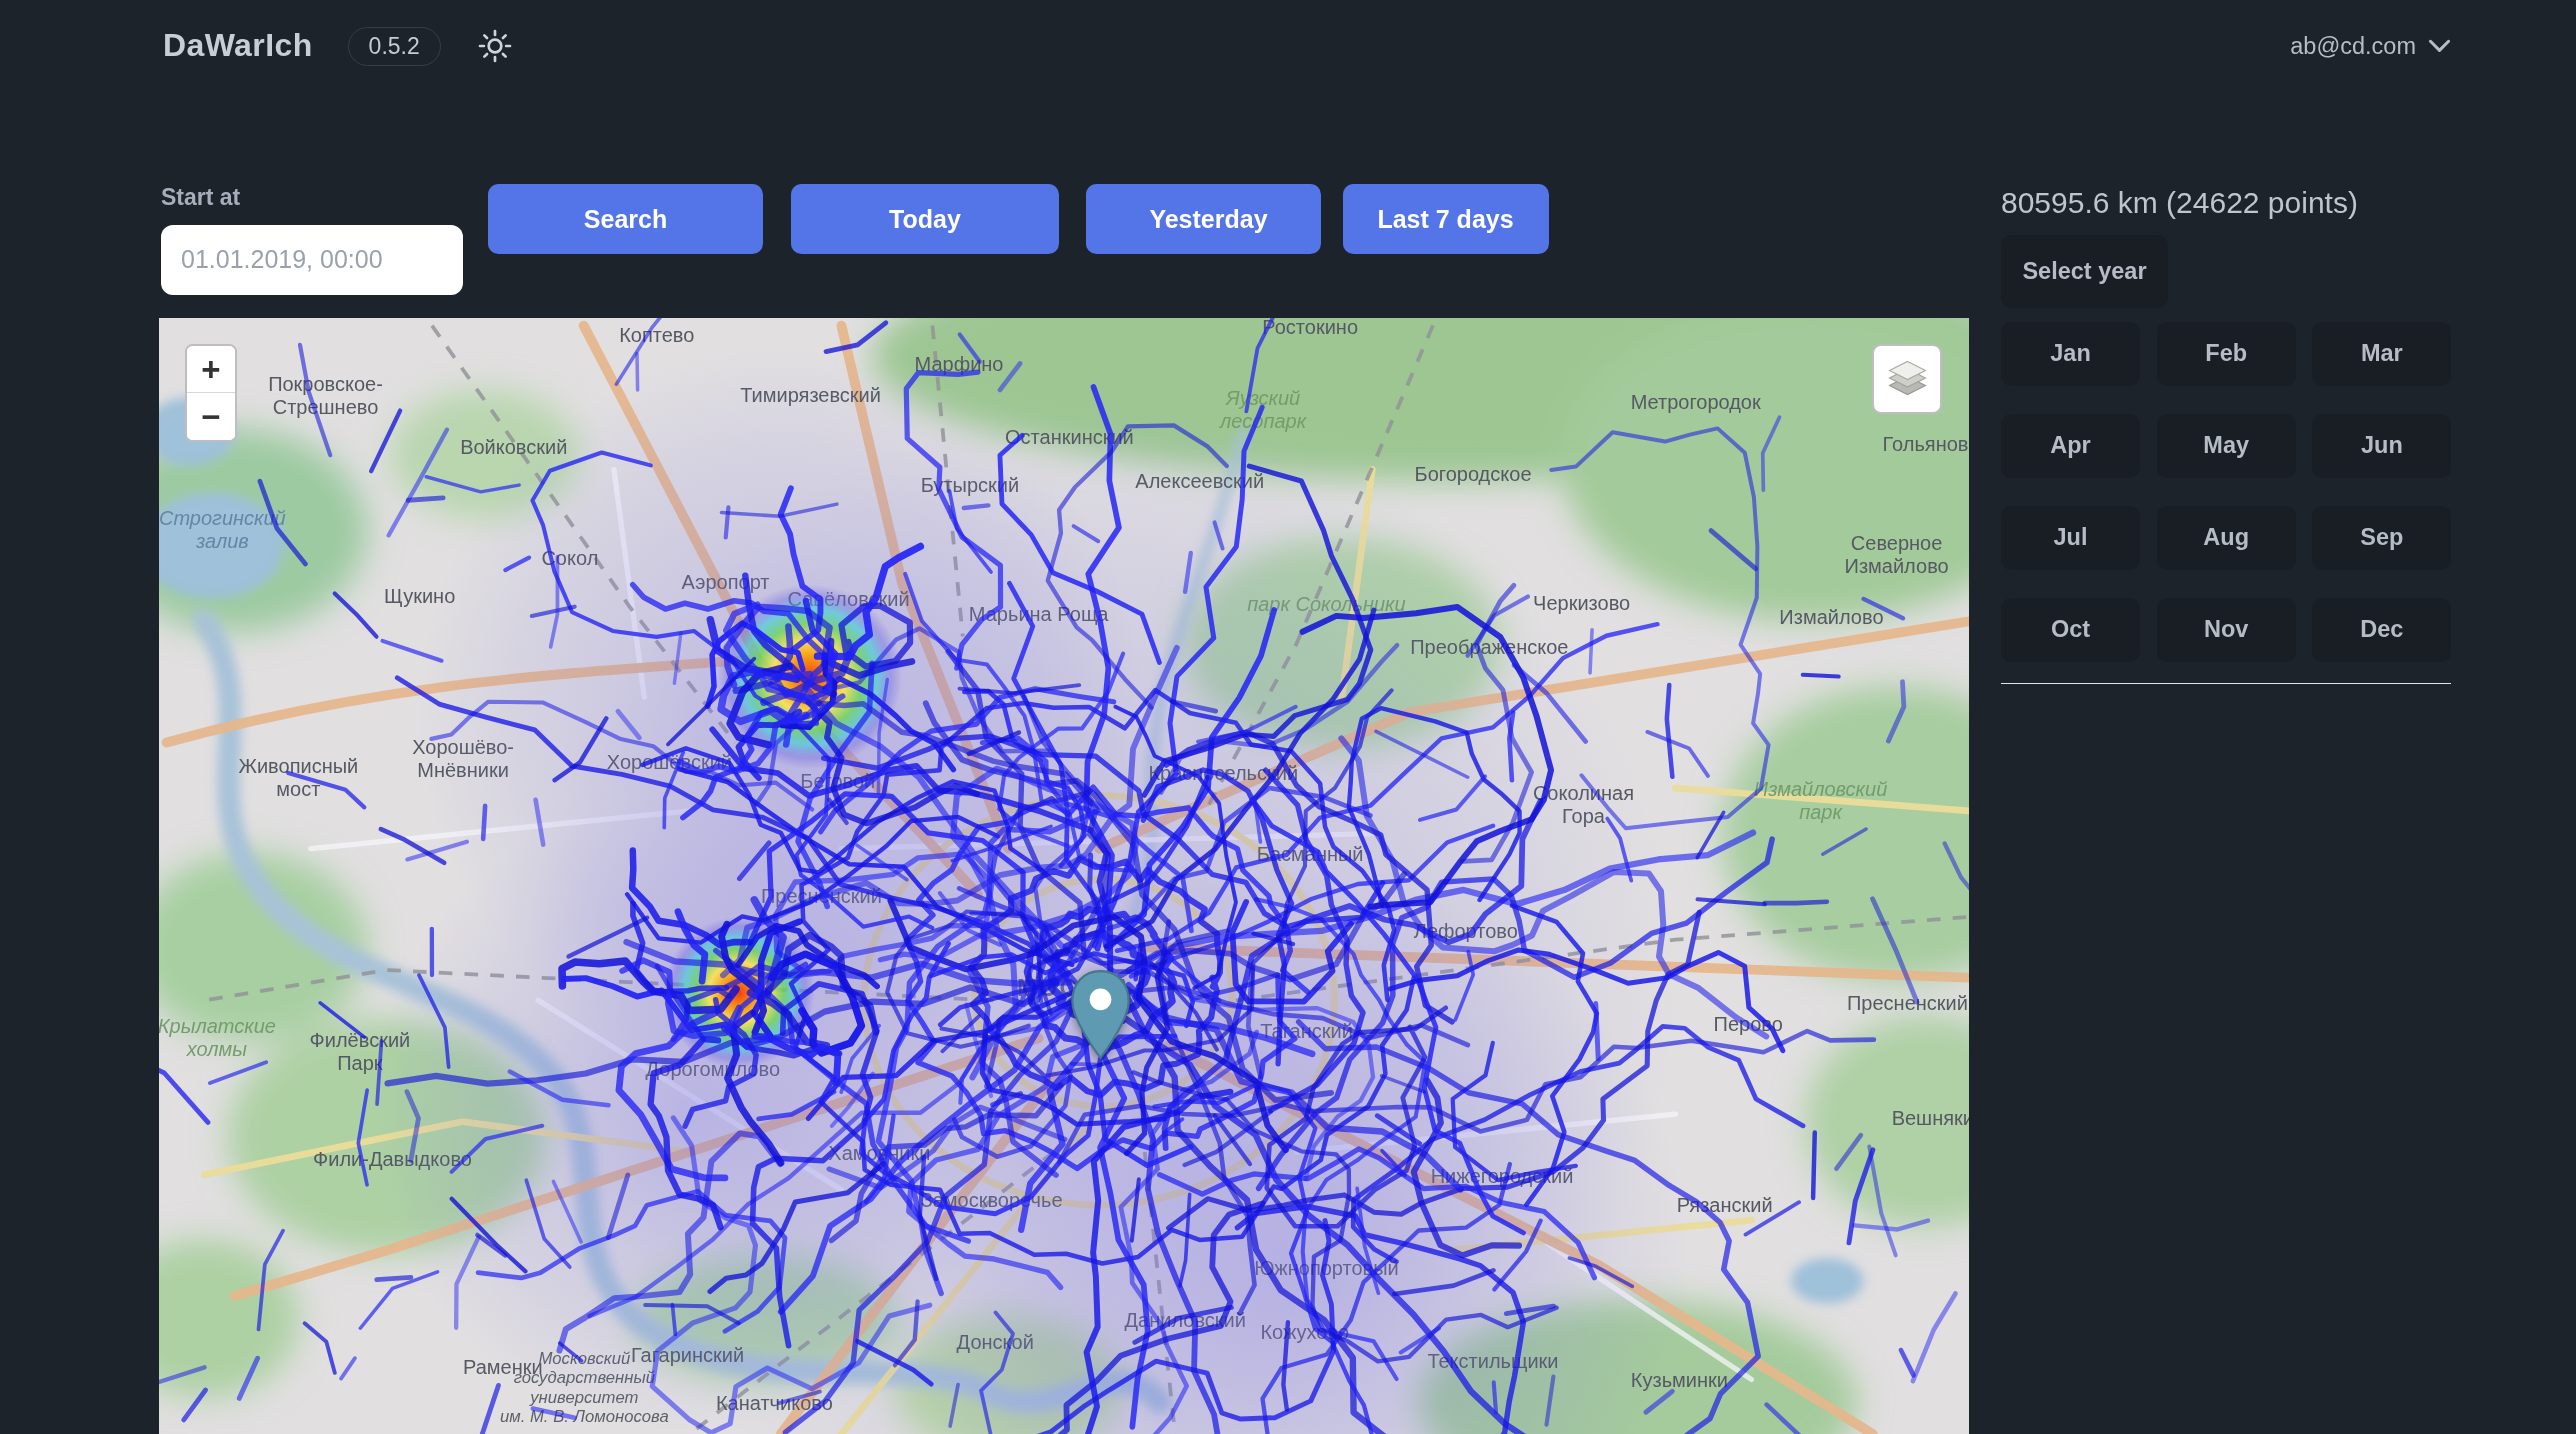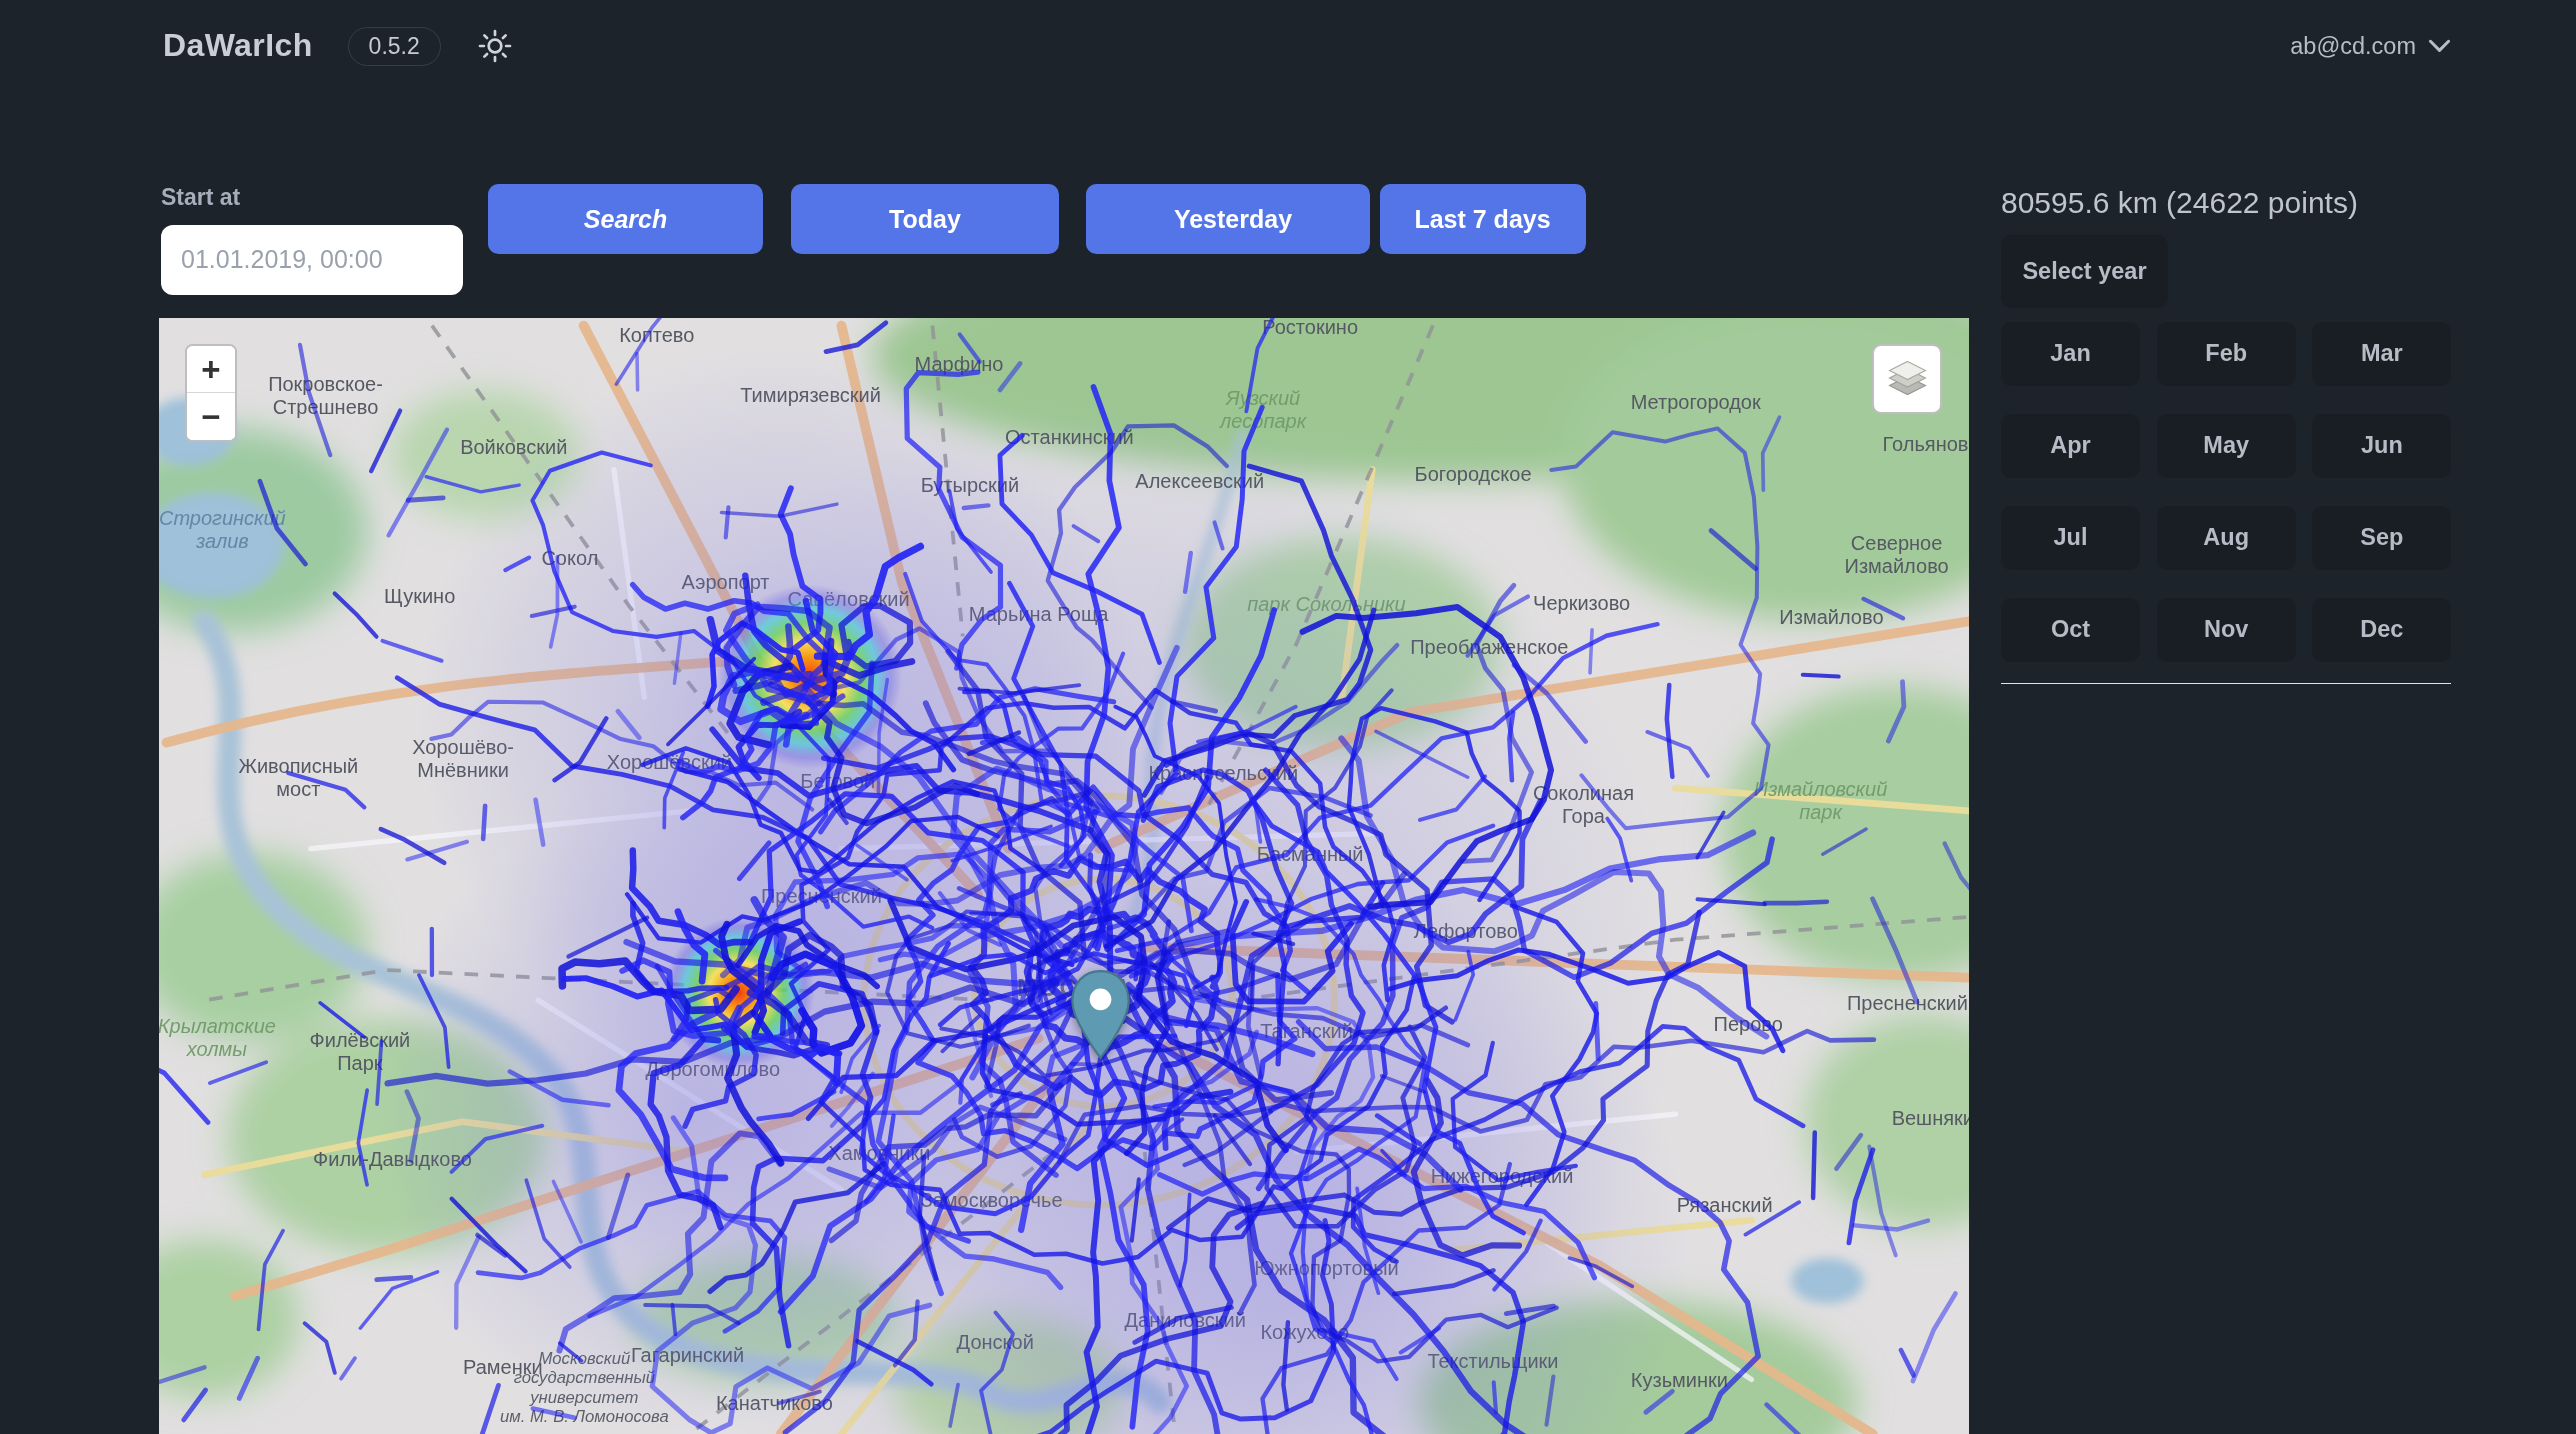--- a/index.html
+++ b/index.html
@@ -85,23 +85,23 @@
       <polyline points="3,3 15,15 27,3"></polyline>
     </svg>
   </div>
 </div>
 
 <div class="controls">
   <div class="field" style="margin-right:25px;">
     <div class="field-label">Start at</div>
     <input class="date-input" style="width: 302px;" type="text" value="01.01.2019, 00:00">
   </div>
-  <button class="btn-blue" style="width:275px;margin-right:28px;font-style:italic;">Search</button>
+  <button class="btn-blue" style="width:275px;margin-right:28px;">Search</button>
   <button class="btn-blue" style="width:268px;margin-right:26.5px;">Today</button>
-  <button class="btn-blue" style="width:284px;margin-right:10px;padding-left:17px;">Yesterday</button>
+  <button class="btn-blue" style="width:235px;margin-right:22px;padding-left:17px;">Yesterday</button>
   <button class="btn-blue" style="width:206px;">Last 7 days</button>
 </div>
 
 <div class="sidebar">
   <div class="stats-line">80595.6 km (24622 points)</div>
   <button class="btn-dark select-year">Select year</button>
   <div class="months-grid">
     <button class="btn-dark month-btn">Jan</button>
     <button class="btn-dark month-btn">Feb</button>
     <button class="btn-dark month-btn">Mar</button>

